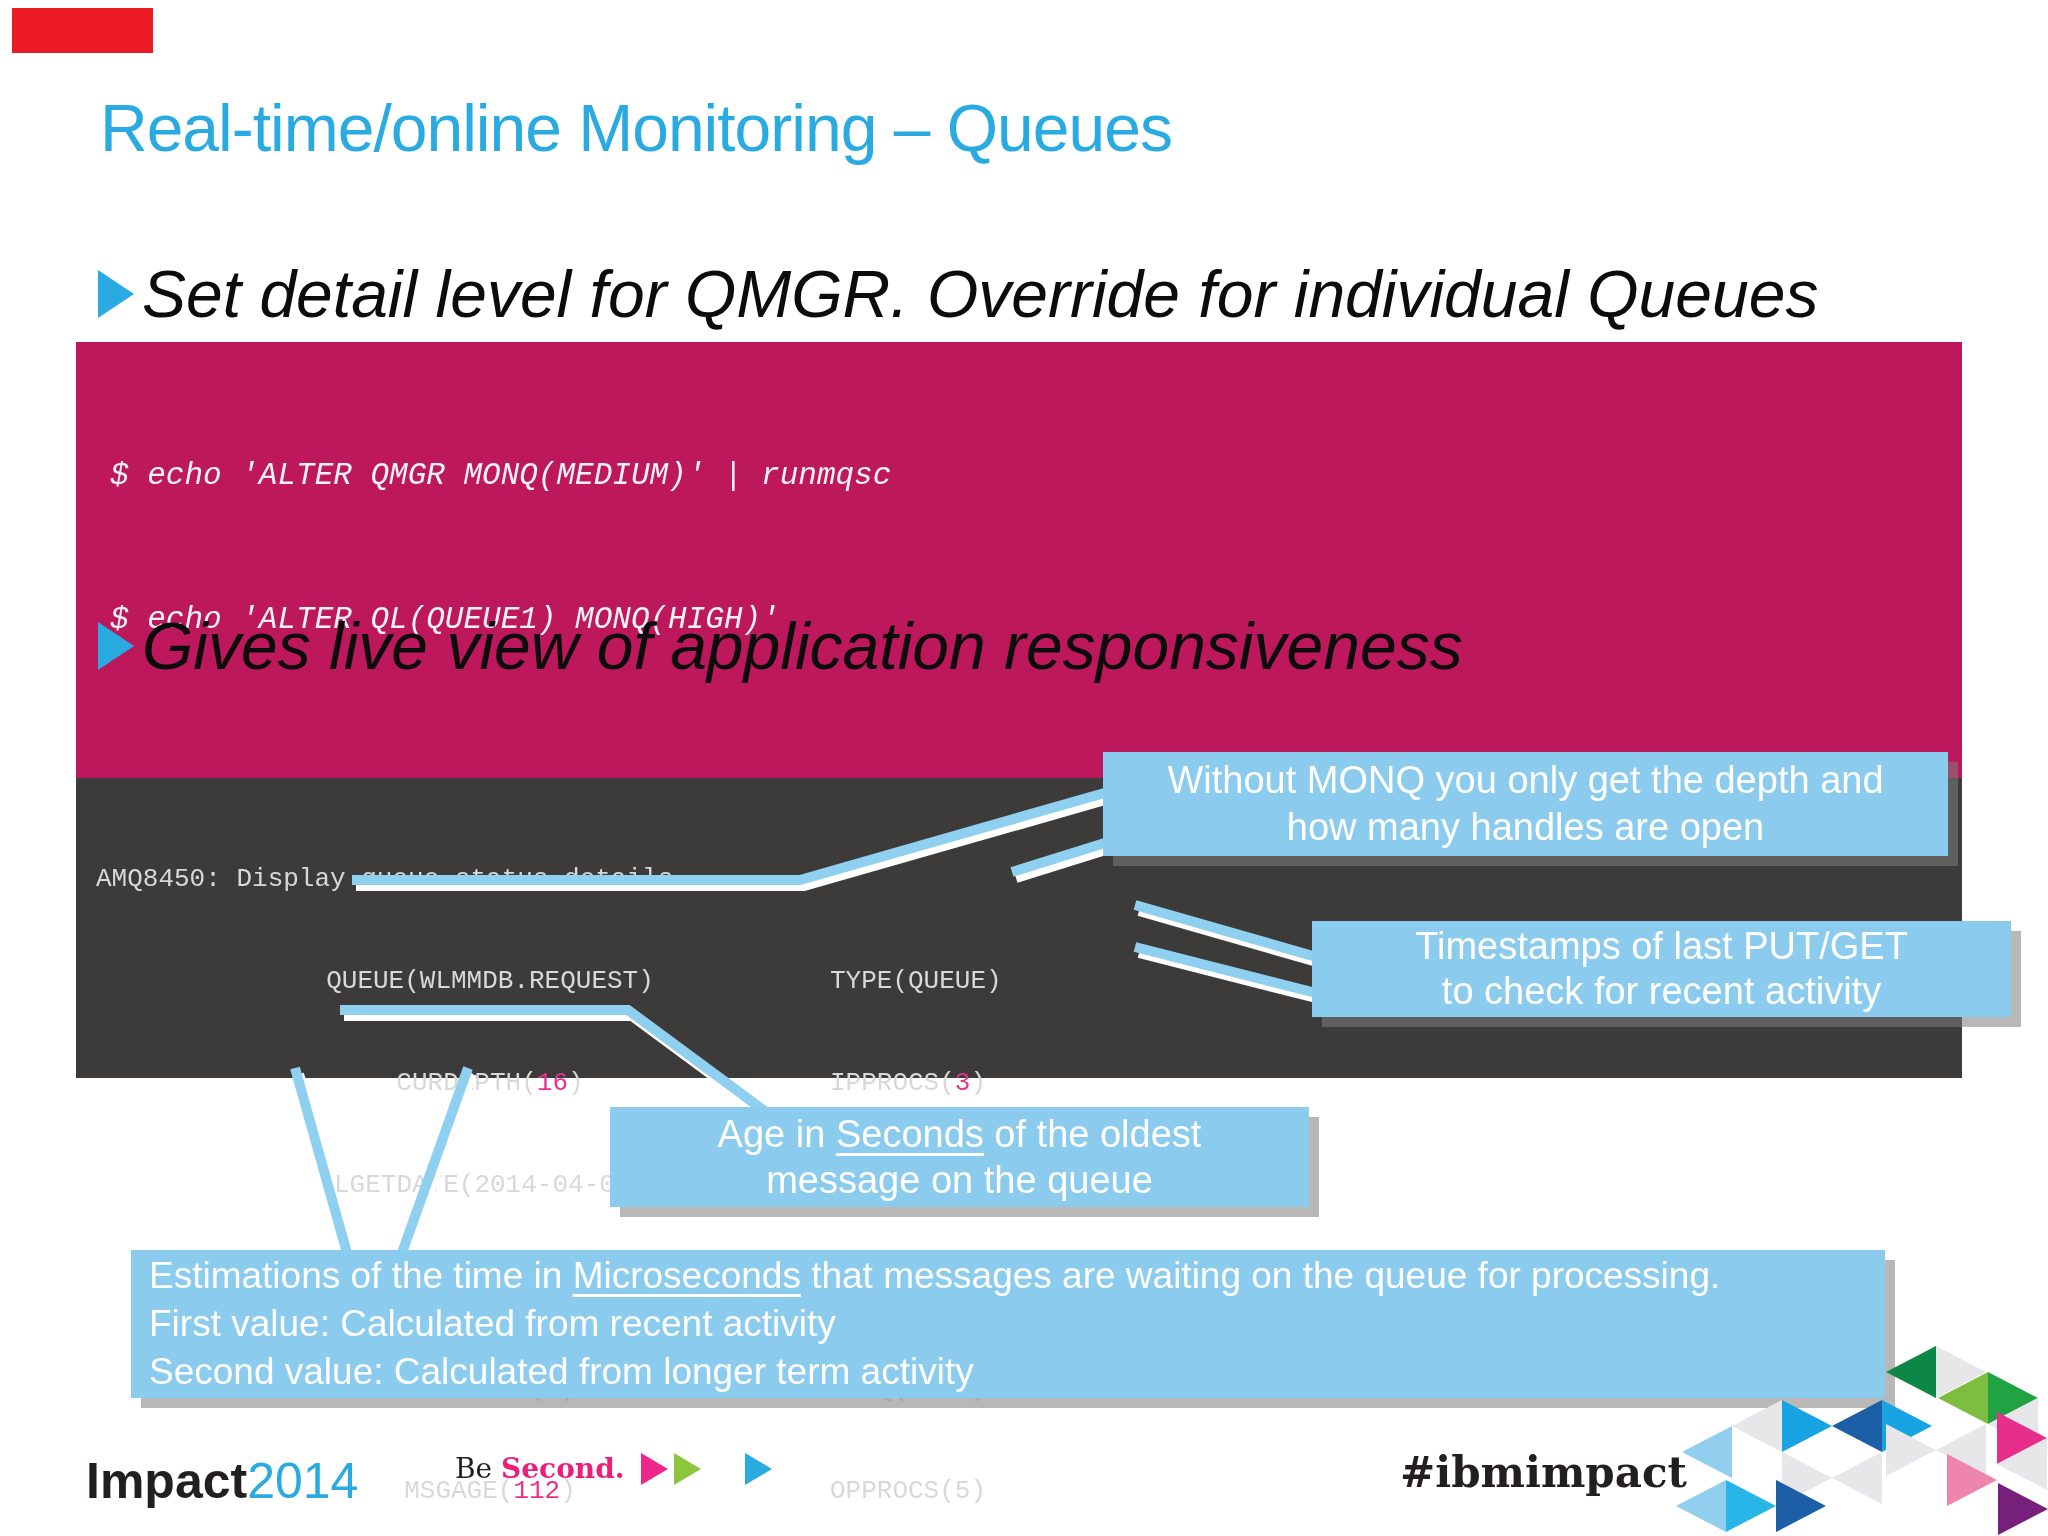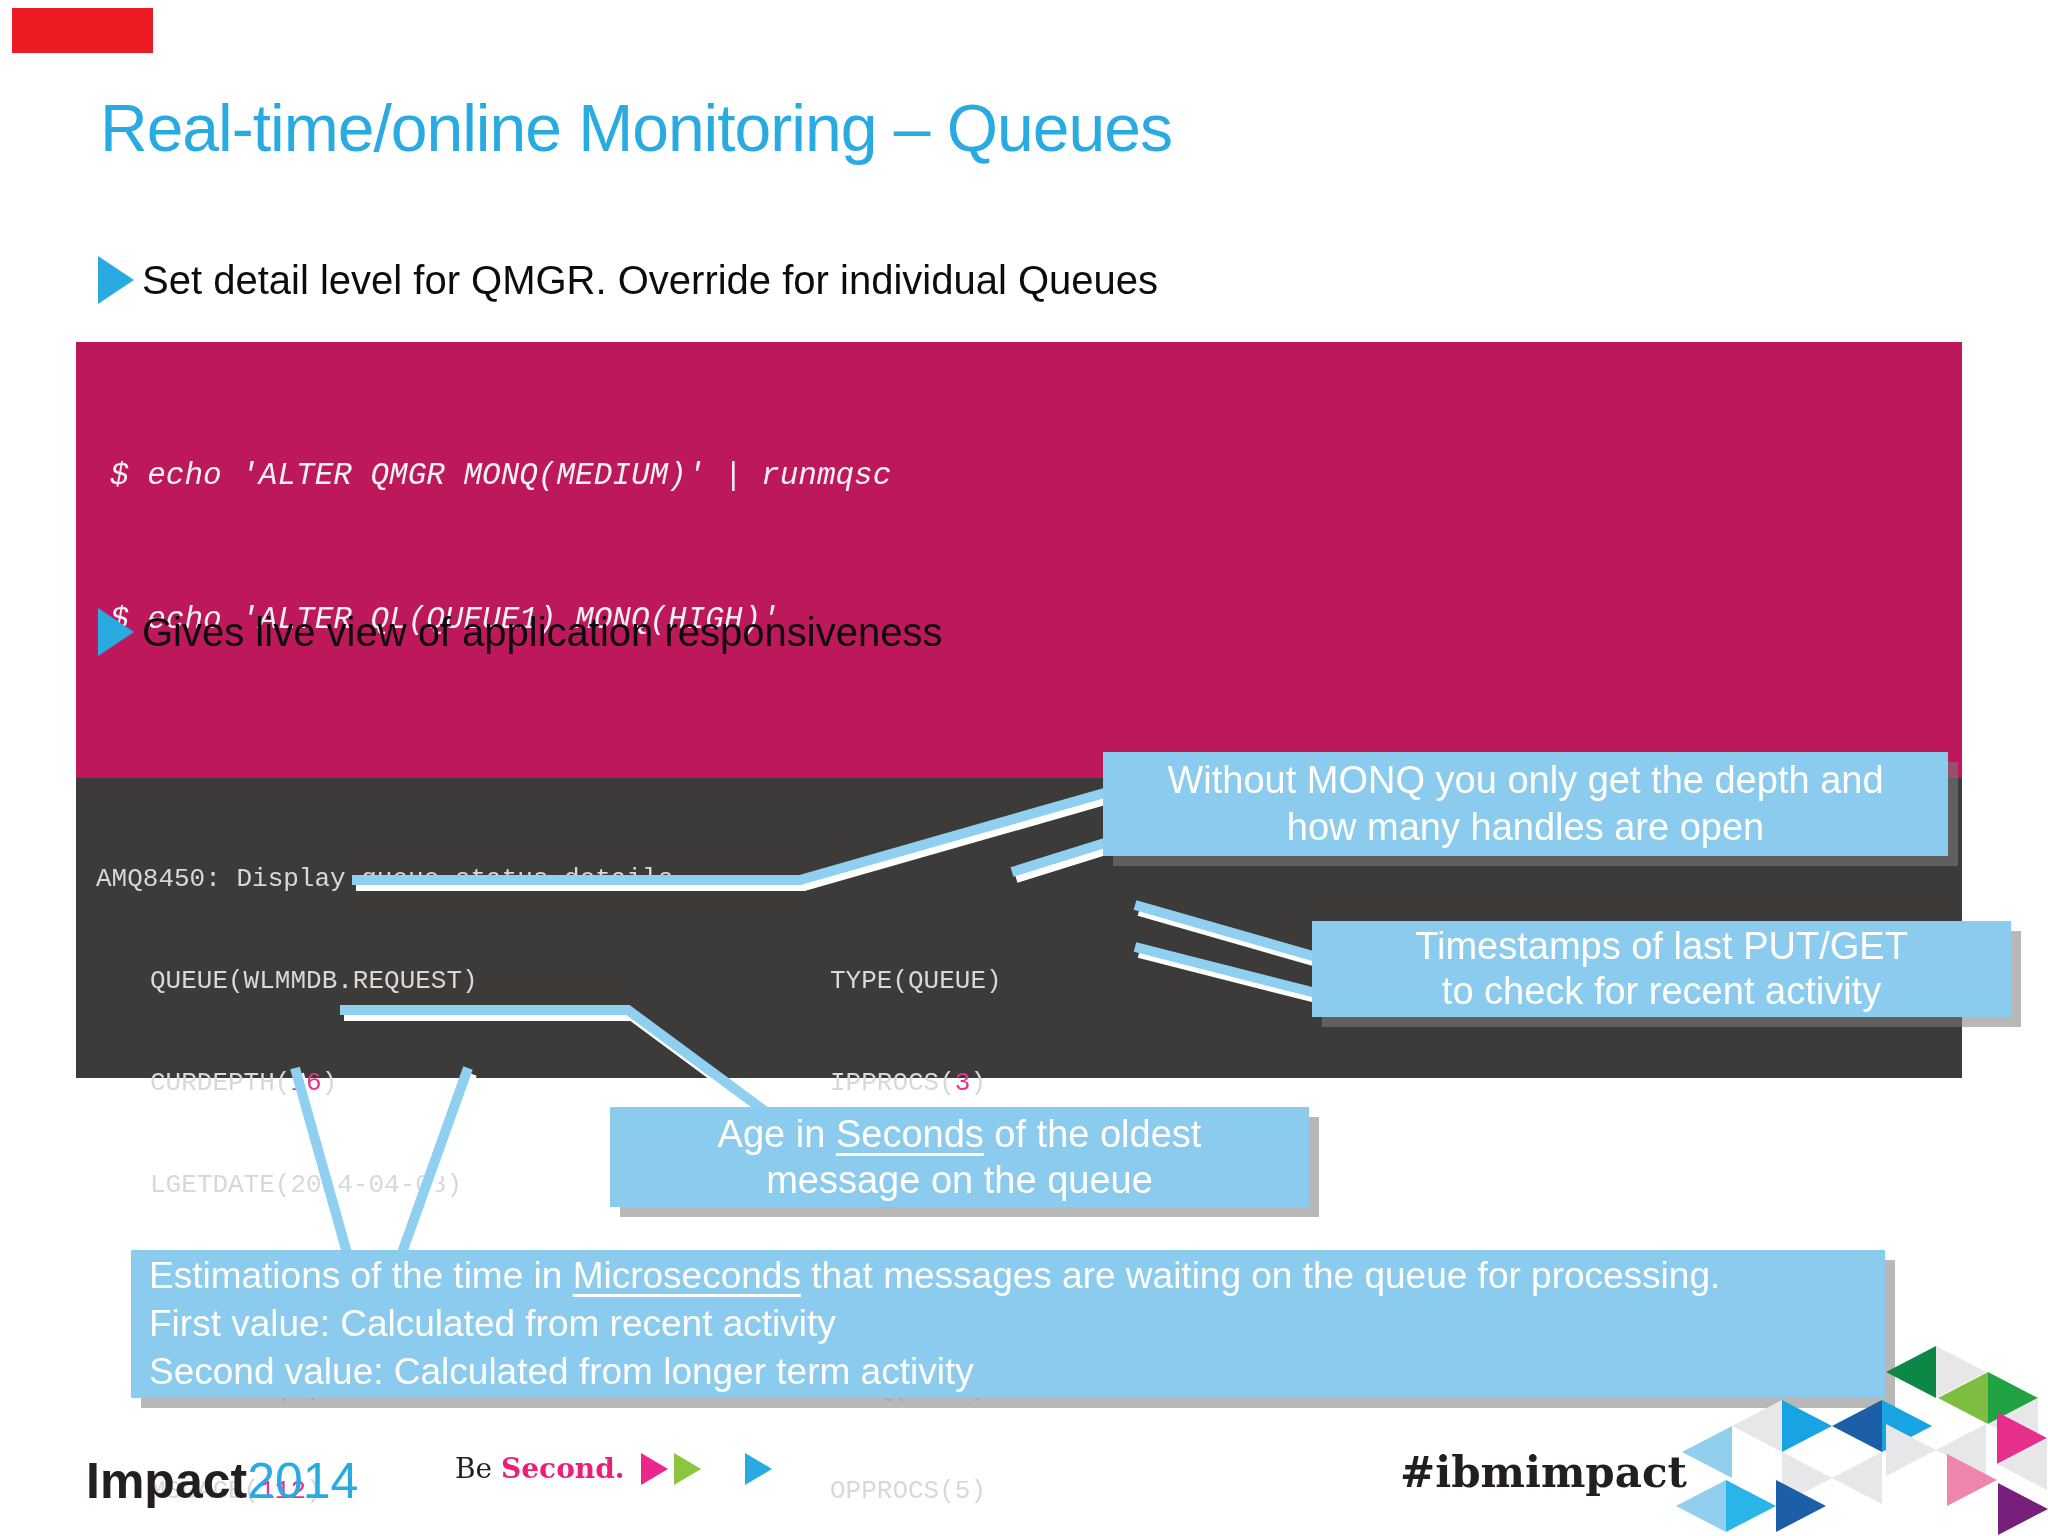--- a/index.html
+++ b/index.html
@@ -4,33 +4,33 @@
 <style>
   html,body{margin:0;padding:0;background:#888;}
   .slide{position:relative;width:2048px;height:1536px;background:#ffffff;overflow:hidden;
          font-family:"Liberation Sans",sans-serif;padding-left:37px;}
   .abs{position:absolute;}
   .red-marker{left:12px;top:8px;width:141px;height:45px;background:#ed1c24;}
   .title{left:100px;top:90px;font-size:66px;color:#29abe2;letter-spacing:-1px;white-space:nowrap;}
   .bullet-row{display:flex;align-items:center;white-space:nowrap;}
   .bullet-tri{width:0;height:0;border-style:solid;border-width:24px 0 24px 36px;
               border-color:transparent transparent transparent #29abe2;margin-right:8px;flex:0 0 auto;}
-  .bullet-text{font-size:40px;color:#0c0c0c;}
+  .bullet-text{font-size:66px;color:#0c0c0c;font-style:italic;}
   .bullet1{left:98px;top:256px;}
   .bullet2{left:98px;top:608px;}
   .codeblock{left:76px;width:1886px;background:#be185d;color:#f2f2f2;
              font-family:"Liberation Mono",monospace;font-style:italic;
              font-size:31px;line-height:48px;padding:14px 0 14px 34px;box-sizing:border-box;white-space:pre;}
   .code1{top:342px;}
   .code2{top:690px;padding:7px 0 7px 34px;line-height:48px;}
   .terminal{left:76px;top:778px;width:1886px;height:300px;background:#3d3a3a;color:#d8d8d8;
             font-family:"Liberation Mono",monospace;font-size:26px;line-height:34px;
             padding:16px 0 0 20px;box-sizing:border-box;white-space:pre;}
   .trow{display:flex;}
-  .tcell-l{width:734px;box-sizing:border-box;padding-left:54px;flex:0 0 auto;}
+  .tcell-l{width:734px;box-sizing:border-box;padding-left:54px;flex:0 0 auto;text-align:center;}
   .pink{color:#e6318c;}
   .connectors{left:0;top:0;pointer-events:none;}
   .callout{position:absolute;background:#8bcbed;color:#ffffff;text-align:center;
            box-shadow:10px 10px 0 rgba(125,125,125,0.55);box-sizing:border-box;}
   .co-monq{left:1103px;top:752px;width:845px;font-size:38px;line-height:47px;padding:5px 0;}
   .co-ts{left:1312px;top:921px;width:699px;font-size:38px;line-height:45px;padding:3px 0;}
   .co-age{left:610px;top:1107px;width:699px;font-size:38px;line-height:46px;padding:4px 0;}
   .co-est{left:131px;top:1250px;width:1754px;text-align:left;font-size:37px;line-height:48px;
           padding:2px 0 2px 18px;}
   .uline{text-decoration:underline;text-underline-offset:6px;}

